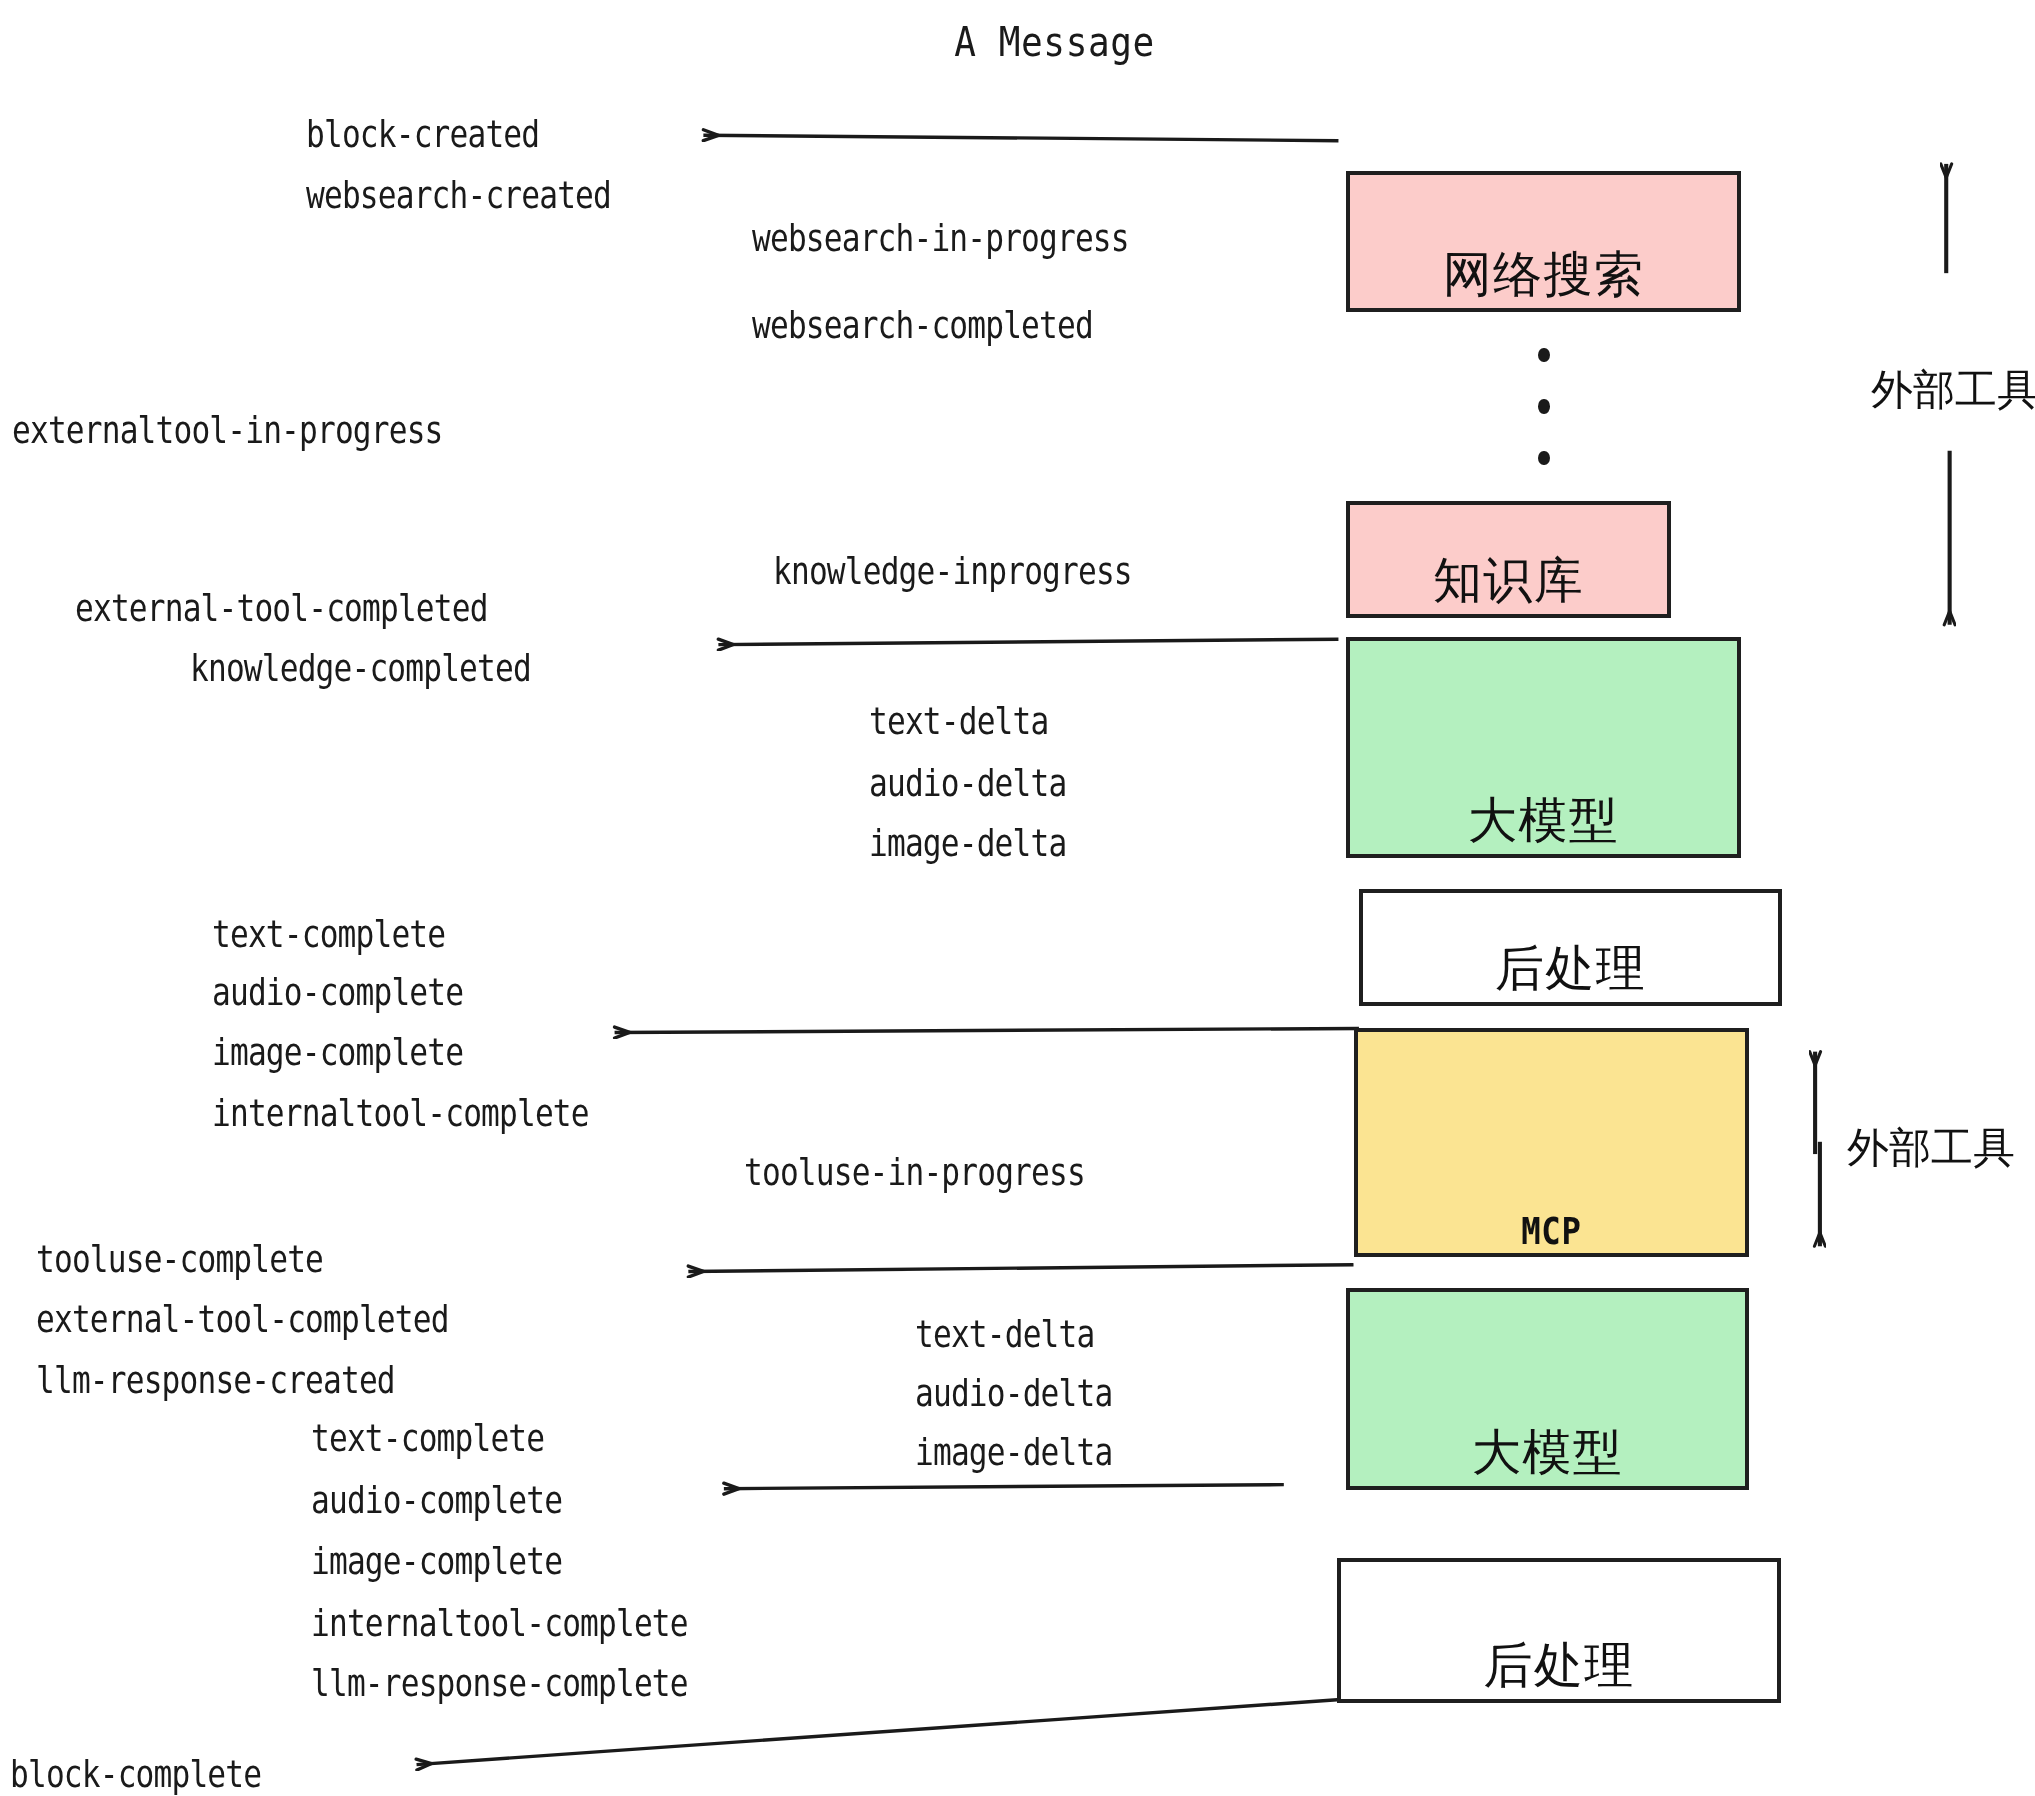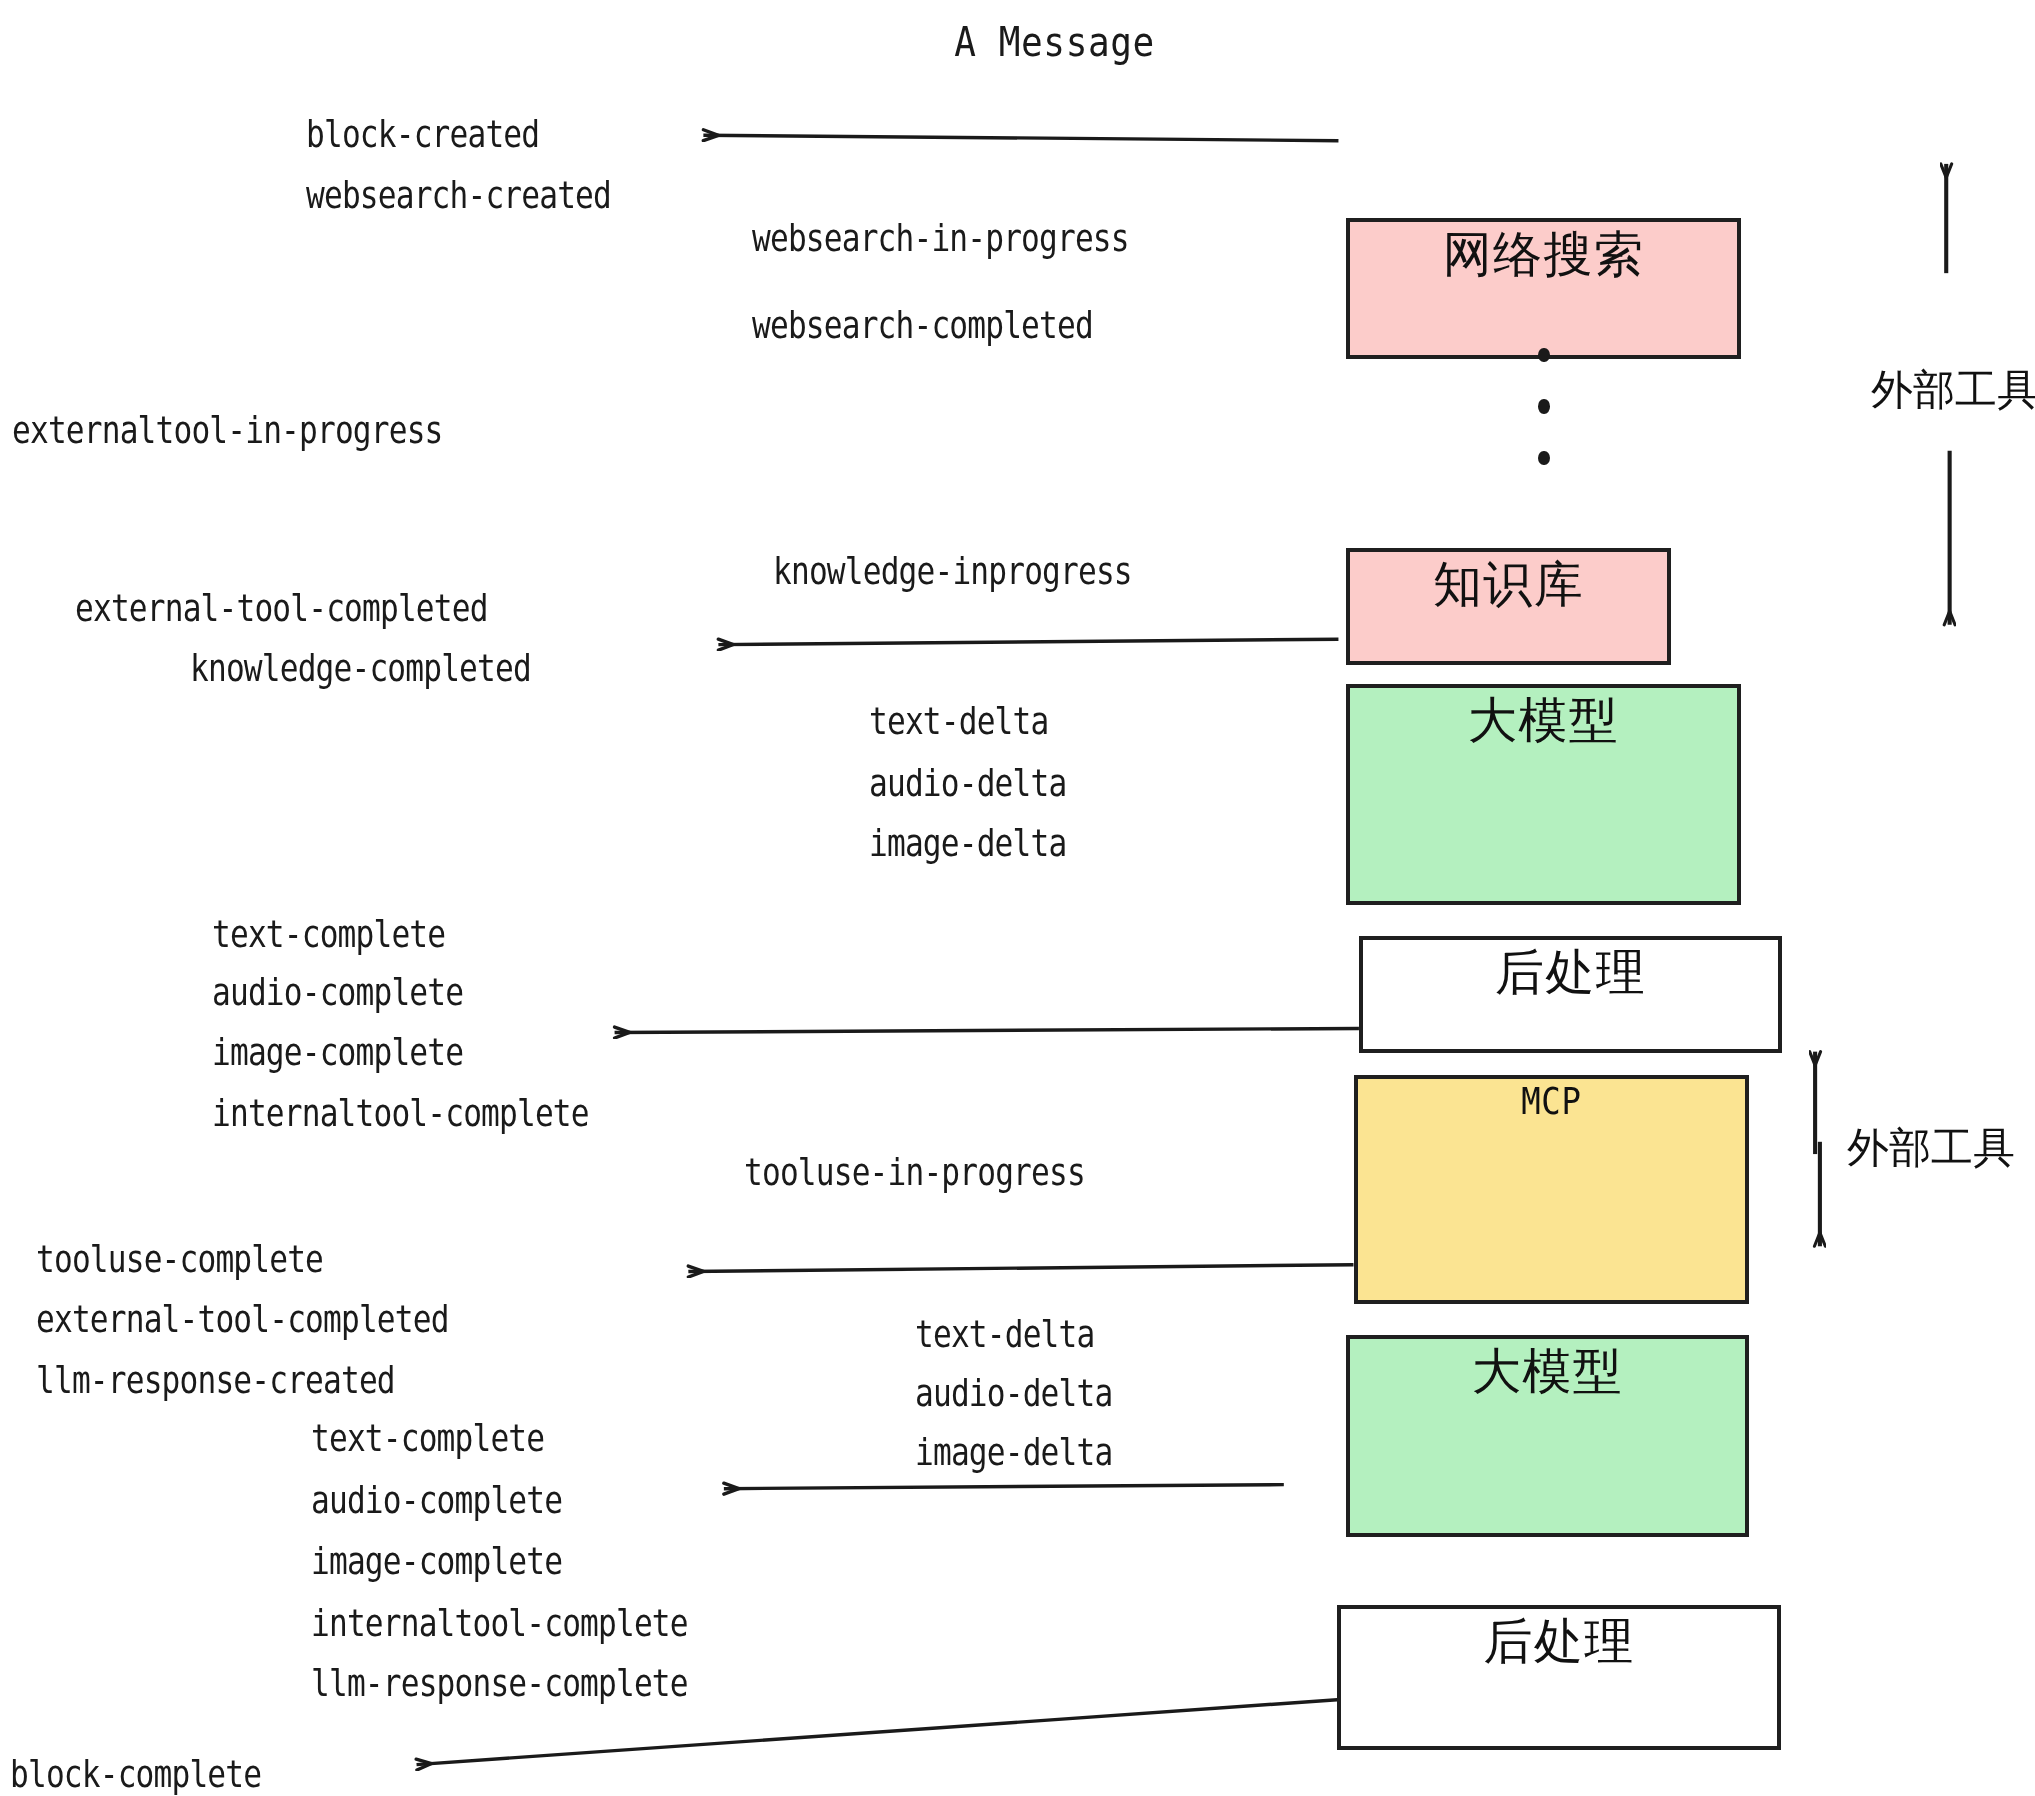--- a/index.html
+++ b/index.html
@@ -40,25 +40,24 @@
     transform: scaleX(0.9);
     transform-origin: center;
   }
 
   
   .box {
     position: absolute;
     box-sizing: border-box;
     border: 4.1px solid #1f1f1f;
     display: flex;
-    align-items: flex-start;
+    align-items: flex-end;
     justify-content: center;
     font-family: "DejaVu Sans", "Liberation Sans", sans-serif;
     color: #111111;
-    margin-top: 47px;
   }
   .box span.cjk {
     font-size: 49px;
     letter-spacing: 1.4px;
     font-family: "DejaVu Sans", "Liberation Sans", sans-serif;
   }
   .box span.latin {
     font-family: "DejaVu Sans Mono", "Liberation Mono", monospace;
     font-size: 38px;
     letter-spacing: 0.7px;
@@ -133,21 +132,21 @@
     </div>
     <div class="box" style="left: 1346px; top: 501px; width: 325px; height: 117px; background: rgb(252, 204, 202);">
       <span class="cjk">知识库</span>
     </div>
     <div class="box" style="left: 1346px; top: 637px; width: 395px; height: 221px; background: rgb(180, 240, 191);">
       <span class="cjk">大模型</span>
     </div>
     <div class="box" style="left: 1359px; top: 889px; width: 423px; height: 117px; background: rgb(255, 255, 255);">
       <span class="cjk">后处理</span>
     </div>
-    <div class="box" style="left: 1354px; top: 1028px; width: 395px; height: 229px; background: rgb(251, 228, 146);">
+    <div class="box" style="left: 1354px; top: 1028px; width: 395px; height: 229px; background: rgb(251, 228, 146); font-weight: bold;">
       <span class="latin">MCP</span>
     </div>
     <div class="box" style="left: 1346px; top: 1288px; width: 403px; height: 202px; background: rgb(180, 240, 191);">
       <span class="cjk">大模型</span>
     </div>
     <div class="box" style="left: 1337px; top: 1558px; width: 444px; height: 145px; background: rgb(255, 255, 255);">
       <span class="cjk">后处理</span>
     </div>
     <div class="evt" style="left: 306px; top: 115px;">block-created</div>
     <div class="evt" style="left: 306px; top: 176px;">websearch-created</div>

